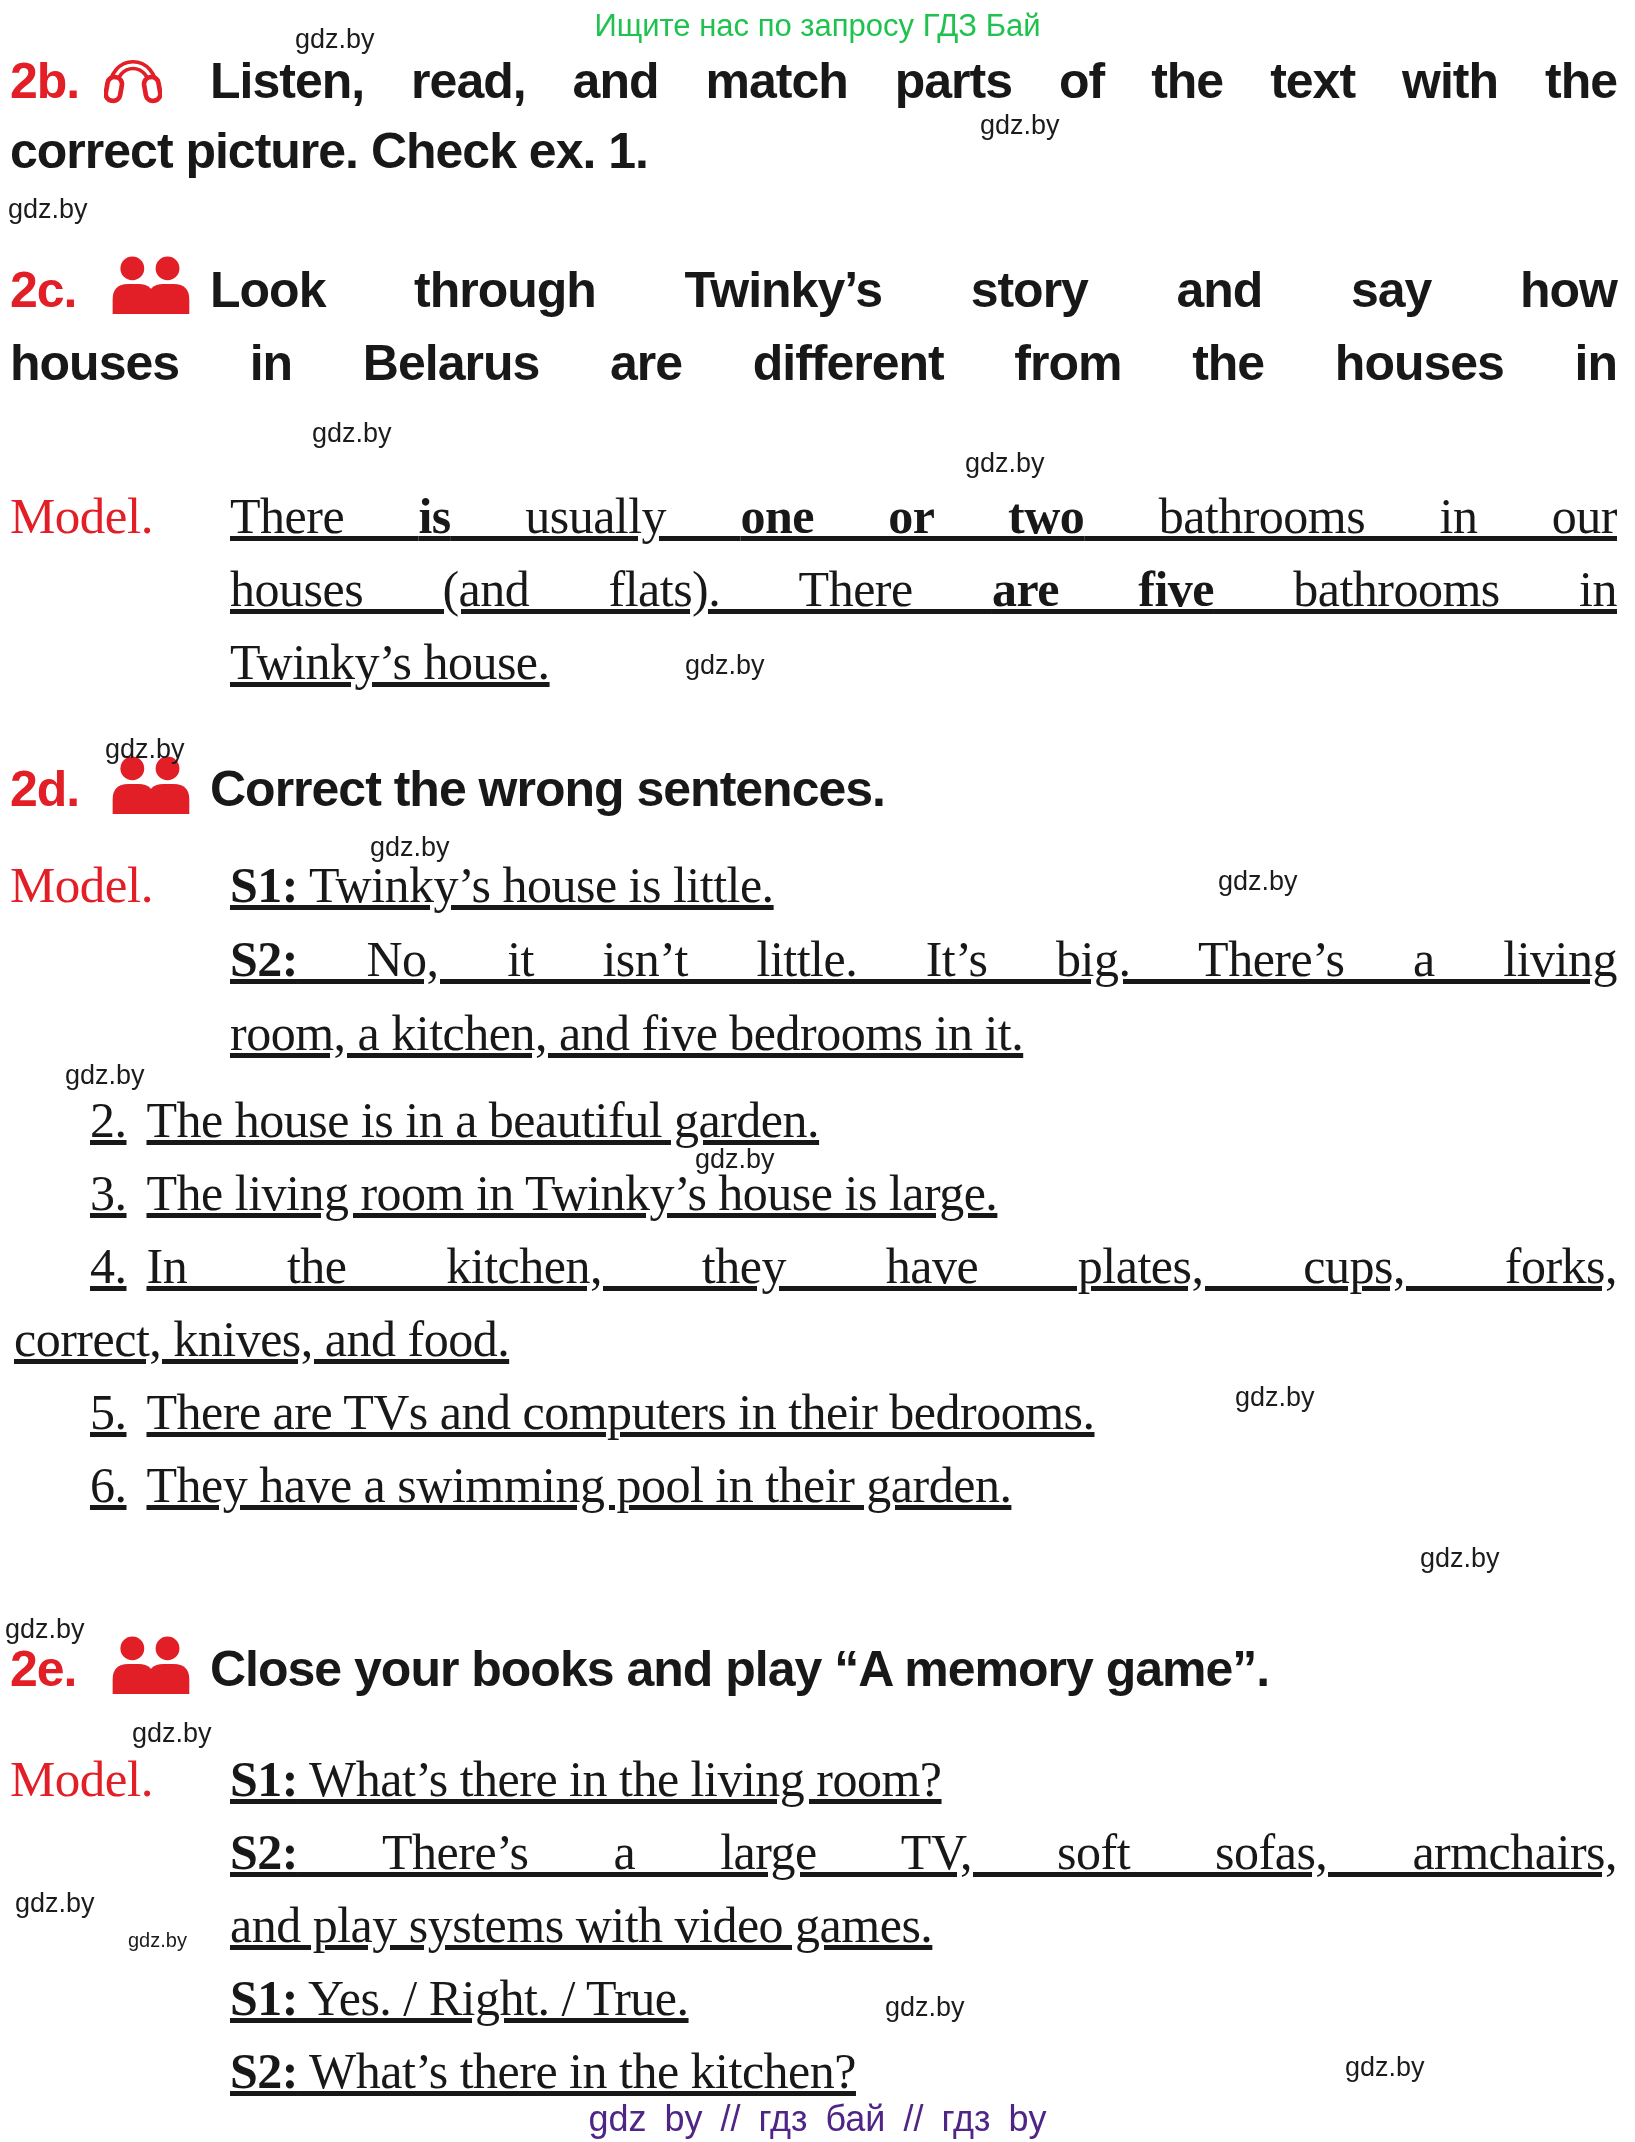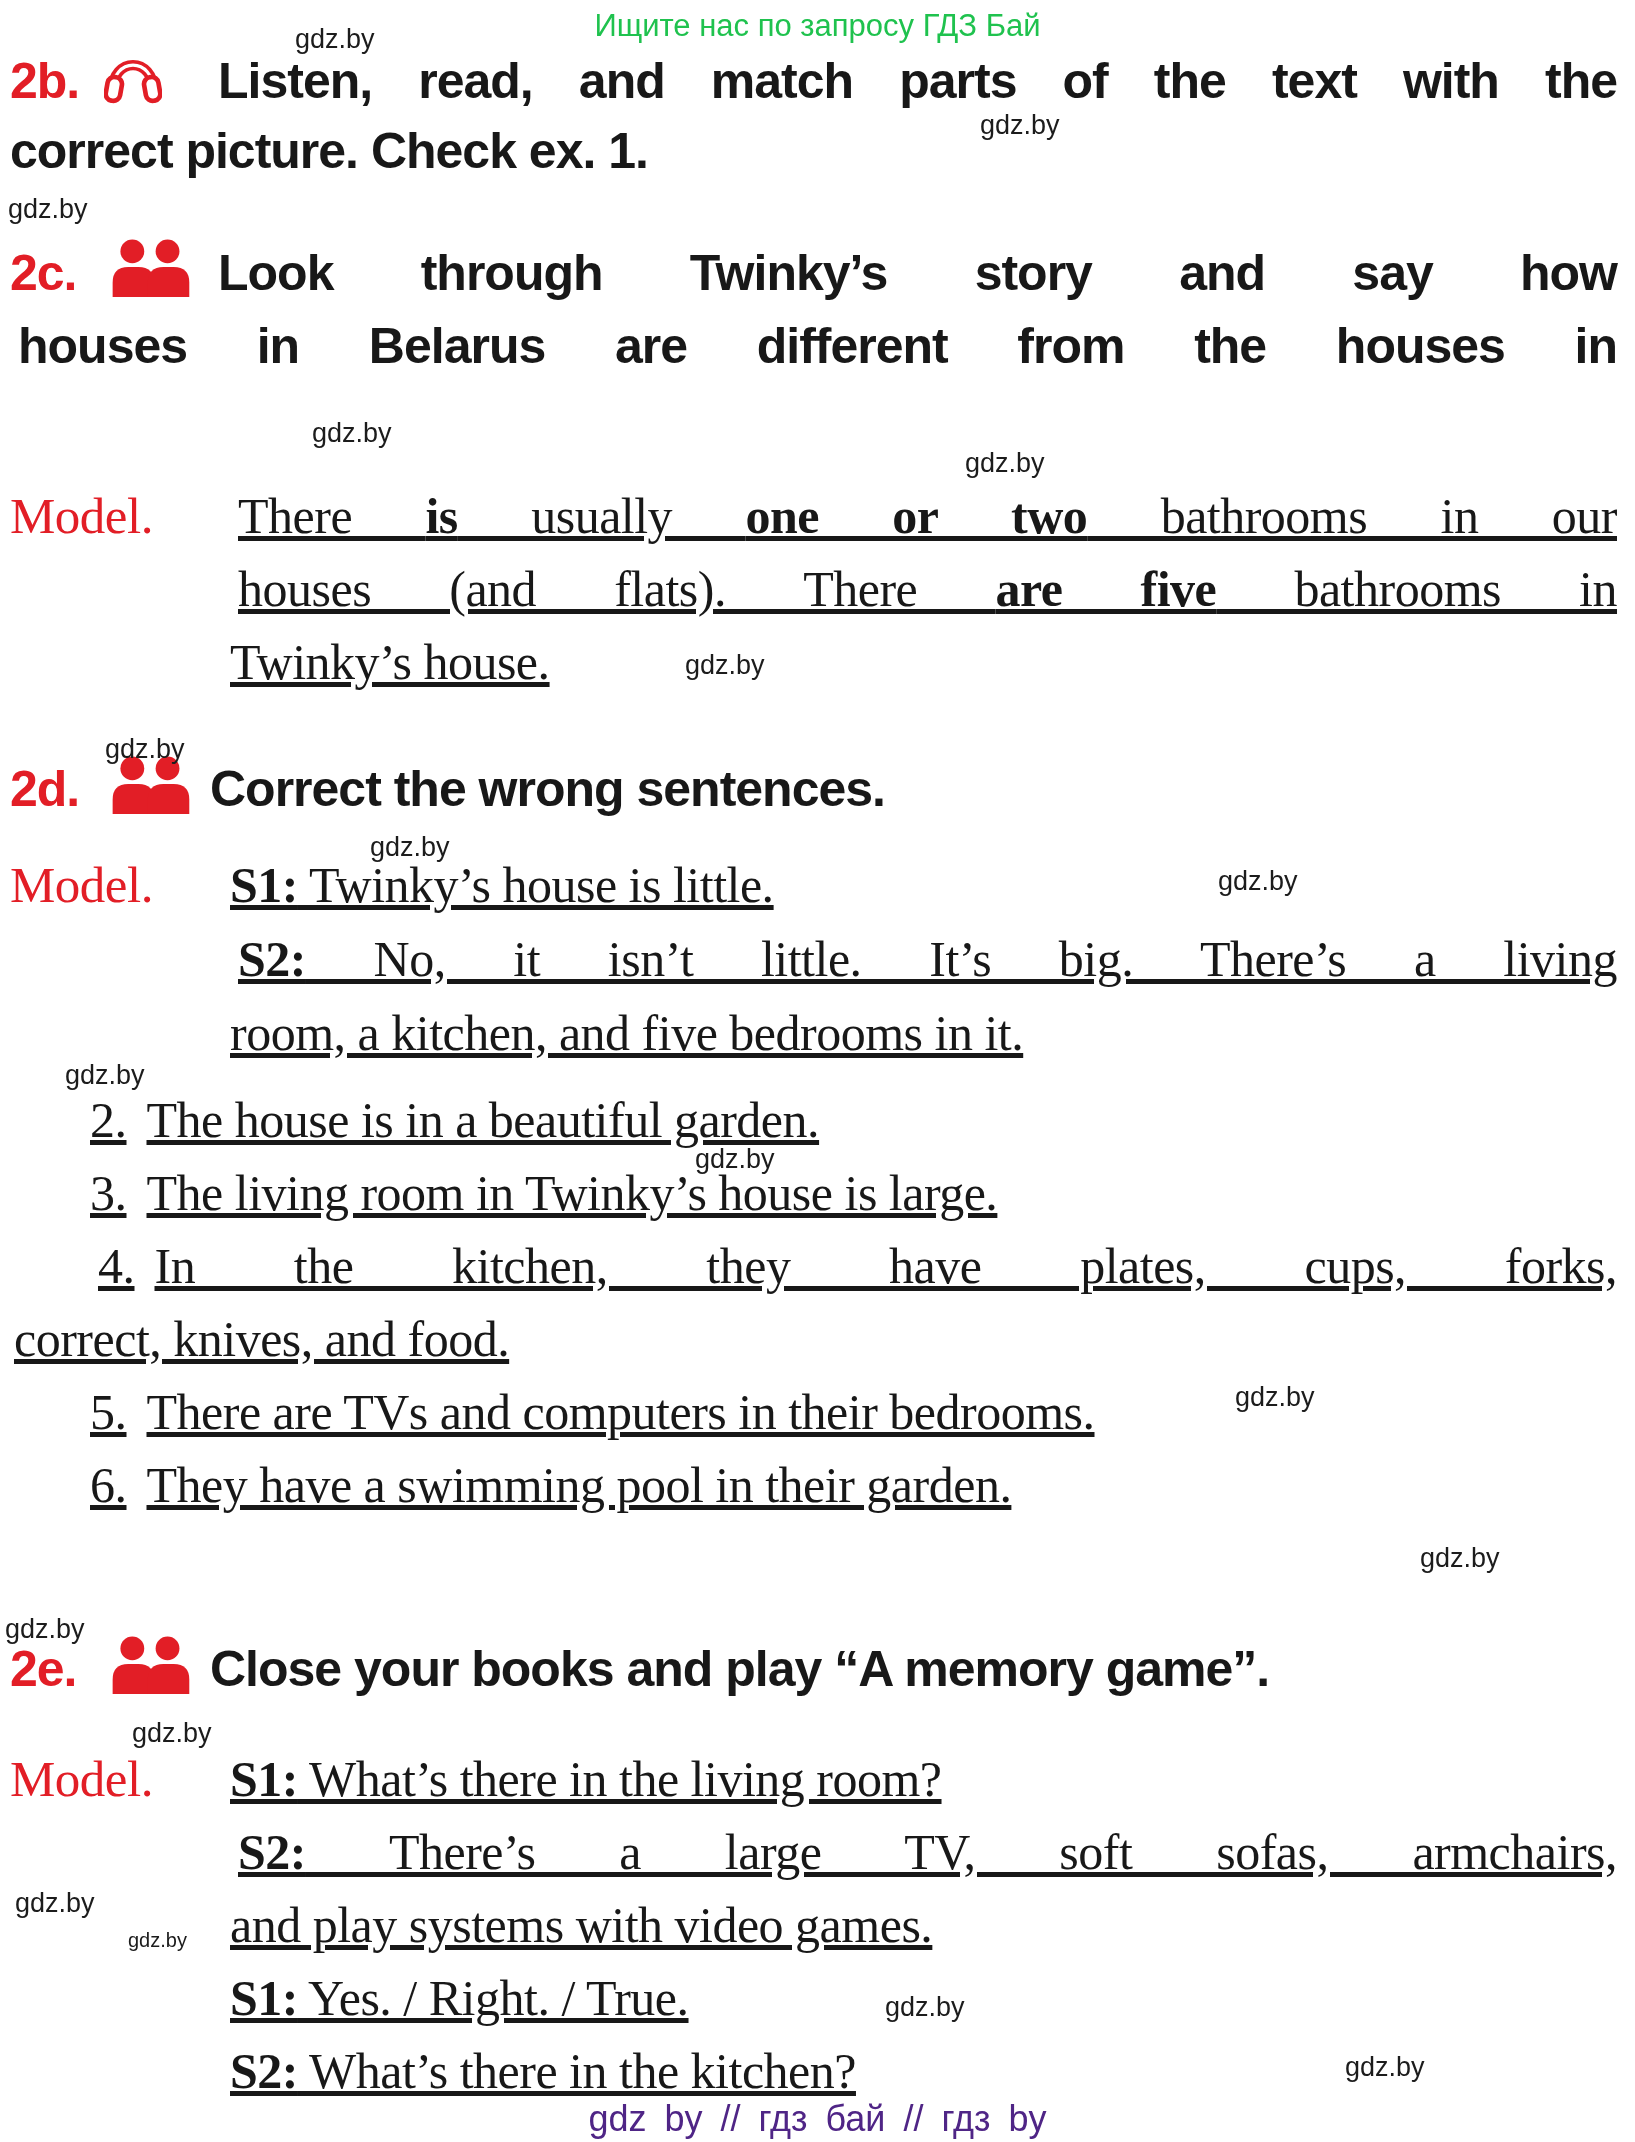--- a/index.html
+++ b/index.html
@@ -8,21 +8,21 @@
   .banner{position:absolute;top:8px;left:0;width:100%;text-align:center;
           font-size:31px;letter-spacing:0;}
   .footer{position:absolute;top:2098px;left:0;width:100%;text-align:center;
           font-size:36px;word-spacing:8px;}
   .sec{position:absolute;left:0;width:1635px;}
   .sans{font-weight:700;font-size:50px;letter-spacing:-1px;line-height:70px;}
   .serif{font-family:"Liberation Serif",serif;font-size:50px;letter-spacing:-0.5px;line-height:73px;text-decoration:underline;}
   .line{padding-left:10px;padding-right:18px;}
   .line.ind1{padding-left:210px;}   
   .line.indm{padding-left:230px;}   
-  .just{text-align:justify;text-align-last:justify;margin-left:8px;}
+  .just{text-align:justify;text-align-last:justify;}
   .seclabel{position:absolute;left:10px;top:0;font-weight:700;font-size:50px;letter-spacing:-1px;}
   .mlabel{position:absolute;left:10px;top:0;font-family:"Liberation Serif",serif;
           font-size:51px;letter-spacing:-0.5px;}
   .red{color:#e21e26;}
   .icon{position:absolute;top:2px;}
   .icon.hp{left:104px;}
   .icon.pp{left:108px;}
   .b{font-weight:700;}
   .list .line{line-height:73px;}
   .numline{text-indent:80px;}
@@ -46,21 +46,21 @@
         <path d="M8 42 C8 8 48 8 48 42" fill="none" stroke="#e21e26" stroke-width="10"></path>
         <path d="M8 42 C8 8 48 8 48 42" fill="none" stroke="#ffffff" stroke-width="3"></path>
         <rect x="2.5" y="28" width="14" height="23" rx="6.5" fill="#ffffff" stroke="#e21e26" stroke-width="4.5" transform="rotate(10 9.5 39.5)"></rect>
         <rect x="39.5" y="28" width="14" height="23" rx="6.5" fill="#ffffff" stroke="#e21e26" stroke-width="4.5" transform="rotate(-10 46.5 39.5)"></rect>
       </svg>
     </span>
     <div class="line ind1 just">Listen, read, and match parts of the text with the</div>
     <div class="line">correct picture. Check ex. 1.</div>
   </div>
 
-  <div class="sec sans" style="top:237px;line-height:73px">
+  <div class="sec sans" style="top:254px;line-height:73px">
     <span class="seclabel red">2c.</span>
     <span class="icon pp">
       <svg width="88" height="58" viewBox="0 0 84 56">
         <circle cx="23" cy="12" r="11.5" fill="#e21e26"></circle>
         <path d="M4 56 L4 42 Q4 27 19 27 L29 27 Q44 27 44 42 L44 56 Z" fill="#e21e26"></path>
         <circle cx="57" cy="12" r="11.5" fill="#e21e26"></circle>
         <path d="M38 56 L38 42 Q38 27 53 27 L63 27 Q78 27 78 42 L78 56 Z" fill="#e21e26"></path>
       </svg>
     </span>
     <div class="line ind1 just">Look through Twinky’s story and say how</div>

